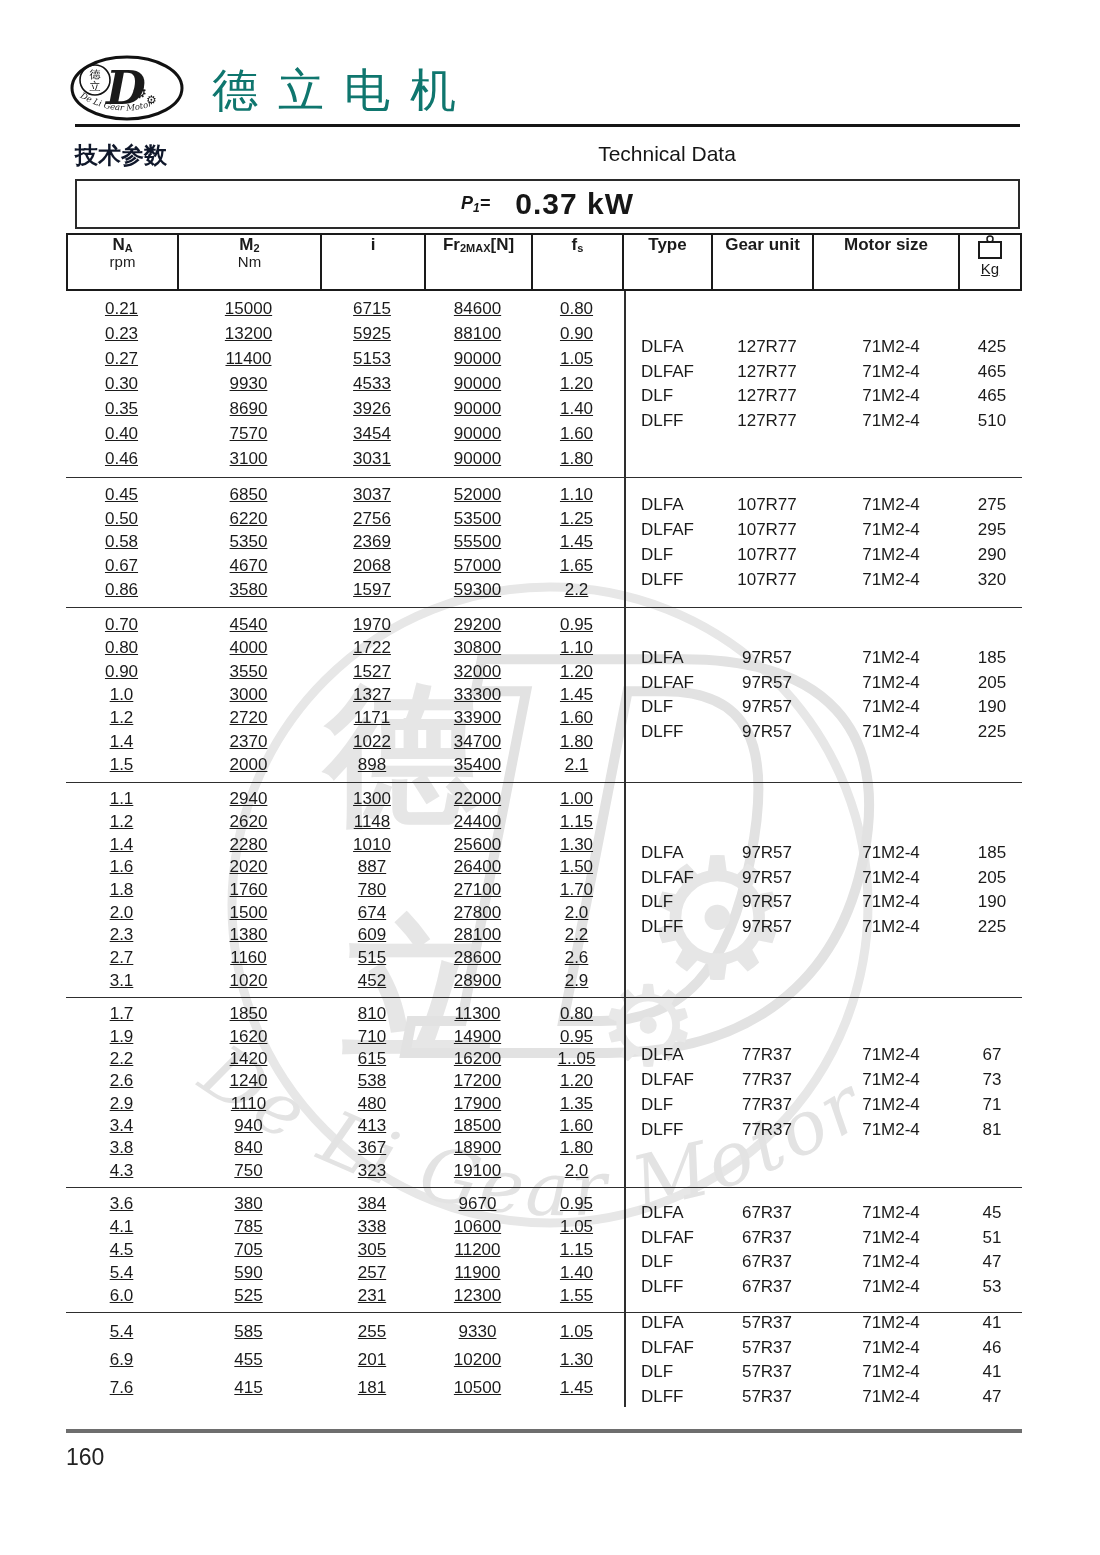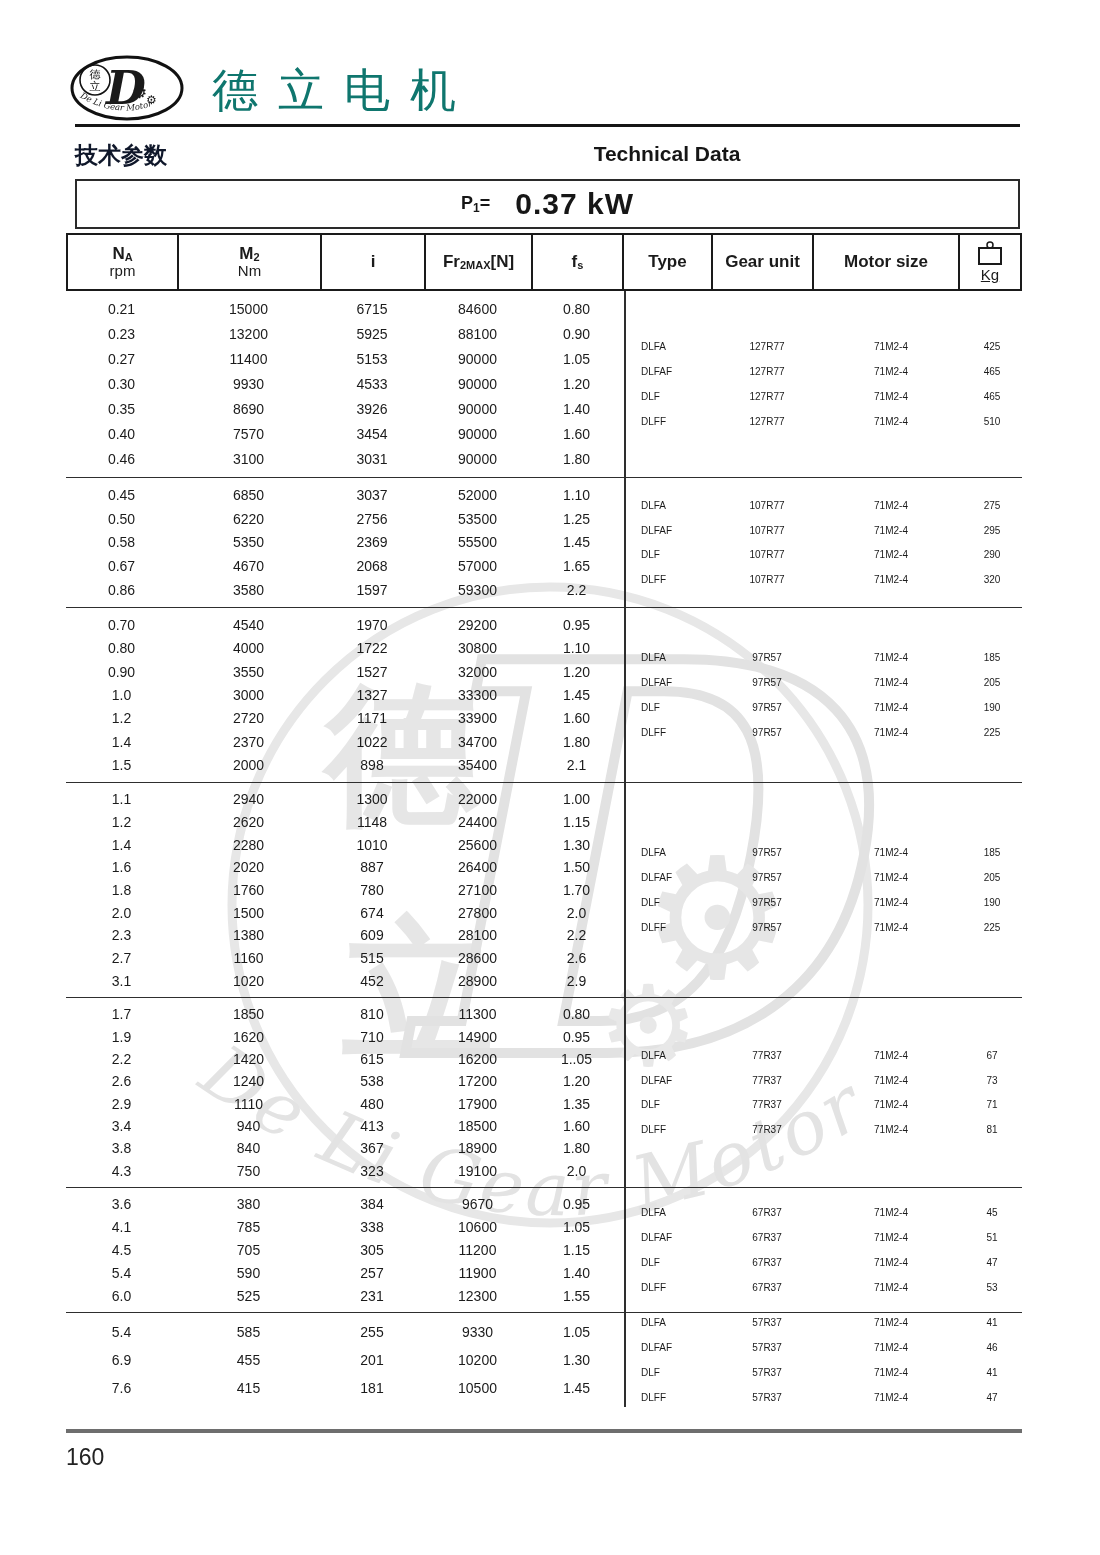--- a/index.html
+++ b/index.html
@@ -7,53 +7,53 @@
          font-family:"Liberation Sans",sans-serif;color:#1b1b1b;overflow:hidden;}
 
   
   .logo{position:absolute;left:66px;top:52px;}
   .brand-name{position:absolute;left:212px;top:60px;font-family:"DejaVu Serif",serif;
               font-weight:normal;font-size:46px;letter-spacing:20px;color:#0f766e;}
   .top-rule{position:absolute;left:75px;top:124px;width:945px;height:3px;background:#151515;}
 
   .title-zh{position:absolute;left:75px;top:140px;font-size:23px;font-weight:bold;color:#0f172a;}
   .title-en{position:absolute;left:540px;top:142px;width:254px;text-align:center;
-            font-size:21px;font-weight:bold;color:#161616;}
+            font-size:21px;font-weight:normal;color:#161616;}
 
   .powerbox{position:absolute;left:75px;top:179px;width:945px;height:50px;box-sizing:border-box;
             border:2px solid #2a2a2a;display:flex;align-items:center;justify-content:center;
             font-weight:bold;color:#161616;}
-  .p-small{font-size:18px;}
+  .p-small{font-size:18px;font-style:italic;}
   .p-small sub{font-size:12px;vertical-align:-3px;}
   .p-big{font-size:30px;letter-spacing:1px;margin-left:25px;}
 
   
   .thead{position:absolute;left:66px;top:233px;width:956px;height:58px;box-sizing:border-box;
          display:grid;grid-template-columns:111px 143px 104px 107px 91px 89px 101px 146px 1fr;
          border:2px solid #1a1a1a;background:transparent;z-index:2;}
   .th{border-right:2px solid #1a1a1a;display:flex;flex-direction:column;align-items:center;
-      justify-content:center;line-height:1.12;}
+      line-height:1.12;}
   .th:last-child{border-right:none;text-decoration:underline;}
   .th-main{font-weight:bold;font-size:17px;white-space:nowrap;}
   .th-main sub{font-size:11px;vertical-align:-2px;}
   .th-unit{font-size:15px;}
   .kg-icon{margin-bottom:1px;}
 
   
   .tbody{position:absolute;left:66px;top:291px;width:956px;z-index:1;}
   .group{display:flex;box-sizing:border-box;}
   .group + .group{border-top:1.5px solid #2e2e2e;}
   .g-left{width:558px;display:flex;flex-direction:column;justify-content:space-around;
           padding:5px 0;box-sizing:border-box;}
-  .d-row{display:grid;grid-template-columns:111px 143px 104px 107px 91px;font-size:14px;}
+  .d-row{display:grid;grid-template-columns:111px 143px 104px 107px 91px;font-size:17px;text-decoration:underline;}
   .cell{text-align:center;}
   .g-right{flex:1;border-left:2px solid #2e2e2e;display:flex;align-items:center;}
   .t-block{width:100%;}
   .t-row{display:grid;grid-template-columns:80px 92px 156px 46px;padding-left:15px;
-         height:24.8px;align-items:center;font-size:10px;}
+         height:24.8px;align-items:center;font-size:17px;}
   .tc0{text-align:left;}
   .tc1,.tc2,.tc3{text-align:center;}
 
   
   .bottom-rule{position:absolute;left:66px;top:1429px;width:956px;height:4px;background:#6e6e6e;}
   .page-num{position:absolute;left:66px;top:1444px;width:956px;
             font-size:23px;color:#222;}
 
   
   .watermark{position:absolute;left:150px;top:545px;z-index:0;pointer-events:none;}

